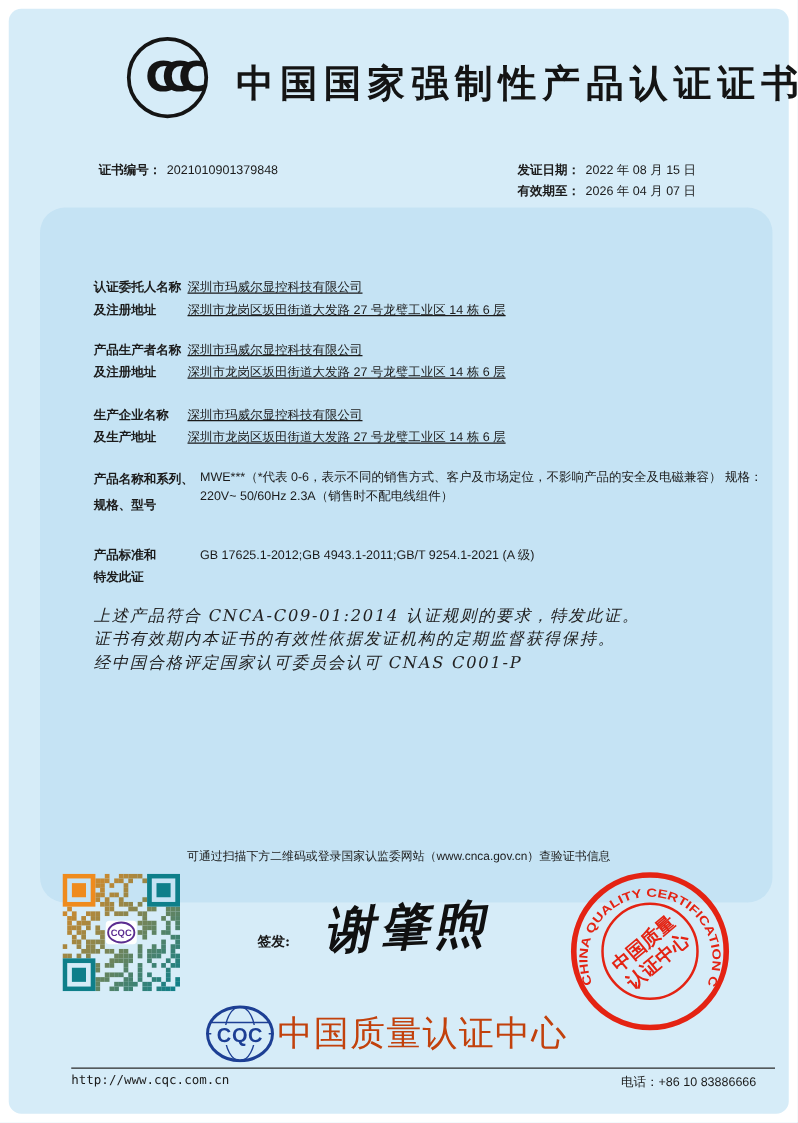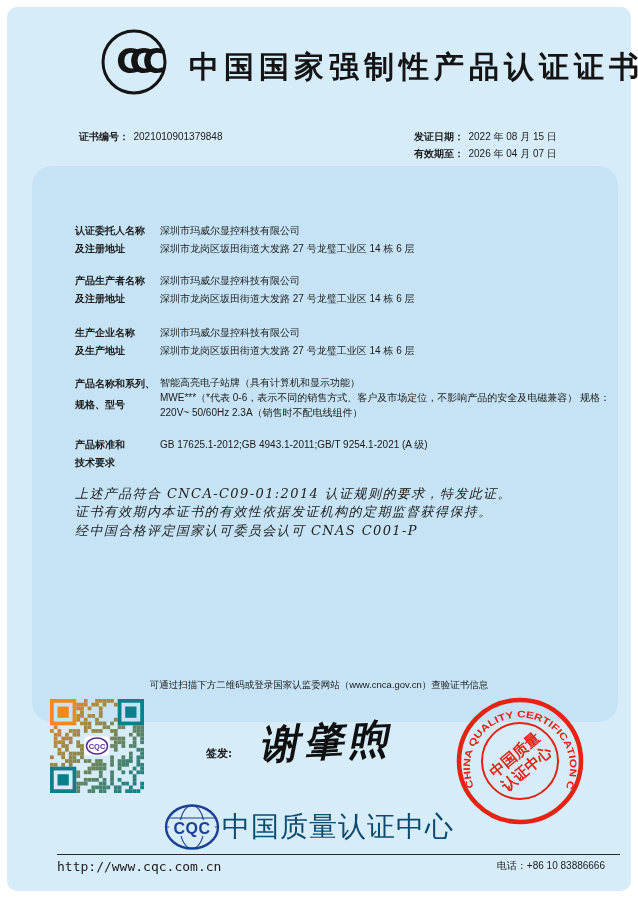--- a/index.html
+++ b/index.html
@@ -12,36 +12,36 @@
   .title{position:absolute;left:182px;top:40px;font-size:30px;font-weight:bold;letter-spacing:5px;color:#141414;white-space:nowrap;}
   
   .meta-label{font-family:"DejaVu Serif",serif;font-weight:bold;font-size:10px;}
   .meta-val{font-size:10px;}
   .cert-no{position:absolute;left:72px;top:120px;height:15px;line-height:15px;white-space:nowrap;}
   .dates{position:absolute;left:407px;top:120px;line-height:15px;white-space:nowrap;}
   
   .fg{position:absolute;left:43px;width:540px;font-size:10px;}
   .fg .row{position:relative;height:17.5px;line-height:17.5px;white-space:nowrap;}
   .fg .lab{position:absolute;left:0;font-weight:bold;}
-  .fg .val{position:absolute;left:85px;}
+  .fg .val{position:absolute;left:75px;text-decoration:underline;}
   .labcol{position:absolute;left:43px;font-size:10px;font-weight:bold;line-height:21px;white-space:nowrap;}
   .valcol{position:absolute;left:128px;font-size:10px;line-height:15px;white-space:nowrap;}
   .valcol.single{line-height:17.5px;}
   
   .decl{position:absolute;left:43px;top:430px;font-family:"DejaVu Serif",serif;font-style:italic;
         font-size:13px;line-height:18.3px;letter-spacing:1.4px;color:#222;white-space:nowrap;}
   .verify{position:absolute;left:0;right:0;top:672px;text-align:center;font-size:9.5px;color:#1b1b1b;}
   
   .sign-label{position:absolute;left:199px;top:739px;font-family:"DejaVu Serif",serif;font-weight:bold;font-size:11px;}
   .sign-name{position:absolute;left:252px;top:707px;font-family:"DejaVu Serif",serif;font-size:40px;font-weight:600;
              font-style:italic;color:#101010;transform:rotate(-3deg);letter-spacing:4px;white-space:nowrap;}
   .issuer-name{position:absolute;left:215px;top:801px;font-size:28px;letter-spacing:1px;font-weight:500;white-space:nowrap;}
   
   .foot-line{position:absolute;left:50px;top:847px;width:563px;border-top:1.5px solid #2a2a2a;}
-  .foot-url{position:absolute;left:50px;top:852px;font-family:"DejaVu Sans Mono",monospace;font-size:13px;}
+  .foot-url{position:absolute;left:50px;top:852px;font-family:"DejaVu Sans Mono",monospace;font-size:10px;}
   .foot-addr{position:absolute;left:185px;top:852px;font-size:10px;white-space:pre;margin-top:43px;}
   .foot-phone{position:absolute;right:26px;top:852px;font-size:10px;white-space:nowrap;}
 </style>
 </head>
 <body>
 
 <div id="page">
   <div class="sheet">
 
     <svg class="abs" style="left:92px;top:20px" width="70" height="70" viewBox="0 0 70 70">
@@ -98,28 +98,27 @@
             <span class="lab">及生产地址</span>
           <span class="val">深圳市龙岗区坂田街道大发路 27 号龙璧工业区 14 栋 6 层</span>
           </div>
       </div>
 
       <div class="labcol" style="top:207px">
         <div>产品名称和系列、</div>
         <div>规格、型号</div>
       </div>
       <div class="valcol" style="top:209px">
-        <div>智能高亮电子站牌（具有计算机和显示功能）</div>
         <div>MWE***（*代表 0-6，表示不同的销售方式、客户及市场定位，不影响产品的安全及电磁兼容） 规格：</div>
         <div>220V~ 50/60Hz 2.3A（销售时不配电线组件）</div>
       </div>
 
       <div class="labcol" style="top:270px;line-height:17.5px">
         <div>产品标准和</div>
-        <div>技术要求</div>
+        <div>特发此证</div>
       </div>
       <div class="valcol single" style="top:270px">
         <div>GB 17625.1-2012;GB 4943.1-2011;GB/T 9254.1-2021 (A 级)</div>
       </div>
 
       <div class="decl" style="top:319px">
         <div>上述产品符合 CNCA-C09-01:2014 认证规则的要求，特发此证。</div>
         <div>证书有效期内本证书的有效性依据发证机构的定期监督获得保持。</div>
         <div>经中国合格评定国家认可委员会认可 CNAS C001-P</div>
       </div>
@@ -353,21 +352,21 @@
     <div class="sign-name">谢肇煦</div>
 
     <svg class="abs" style="left:156px;top:797px" width="58" height="46" viewBox="0 0 58 46">
       <ellipse cx="29" cy="23" rx="26" ry="21.5" fill="none" stroke="#1d3f94" stroke-width="2.4"></ellipse>
       <ellipse cx="29" cy="23" rx="12" ry="21.5" fill="none" stroke="#1d3f94" stroke-width="1.1"></ellipse>
       <line x1="6" y1="14" x2="52" y2="14" stroke="#1d3f94" stroke-width="1.1"></line>
       <line x1="3.5" y1="23" x2="54.5" y2="23" stroke="#1d3f94" stroke-width="1.1"></line>
       <rect x="6" y="16" width="46" height="16" rx="7" fill="#d6ecf8"></rect>
       <text x="29" y="29.5" text-anchor="middle" font-family="Liberation Sans, sans-serif" font-size="16" font-weight="bold" letter-spacing="0.5" fill="#1d3f94">CQC</text>
     </svg>
-    <div class="issuer-name" style="color:#0c4a6e">中国质量认证中心</div>
+    <div class="issuer-name" style="color:#c2410c">中国质量认证中心</div>
 
     <svg class="abs" style="left:447px;top:688px" width="132" height="132" viewBox="0 0 132 132">
       <circle cx="66" cy="66" r="61" fill="none" stroke="#e42313" stroke-width="4.5"></circle>
       <circle cx="66" cy="66" r="38" fill="none" stroke="#e42313" stroke-width="2"></circle>
       <defs>
           <path id="stampArc" d="M 20 92 A 50 50 0 1 1 112 92" fill="none"></path>
         </defs>
       <text font-family="Liberation Sans, sans-serif" font-size="9.5" font-weight="bold" fill="#e42313">
         <textPath href="#stampArc" startOffset="0" textLength="238" lengthAdjust="spacingAndGlyphs">CHINA  QUALITY  CERTIFICATION  CENTRE</textPath>
       </text>

